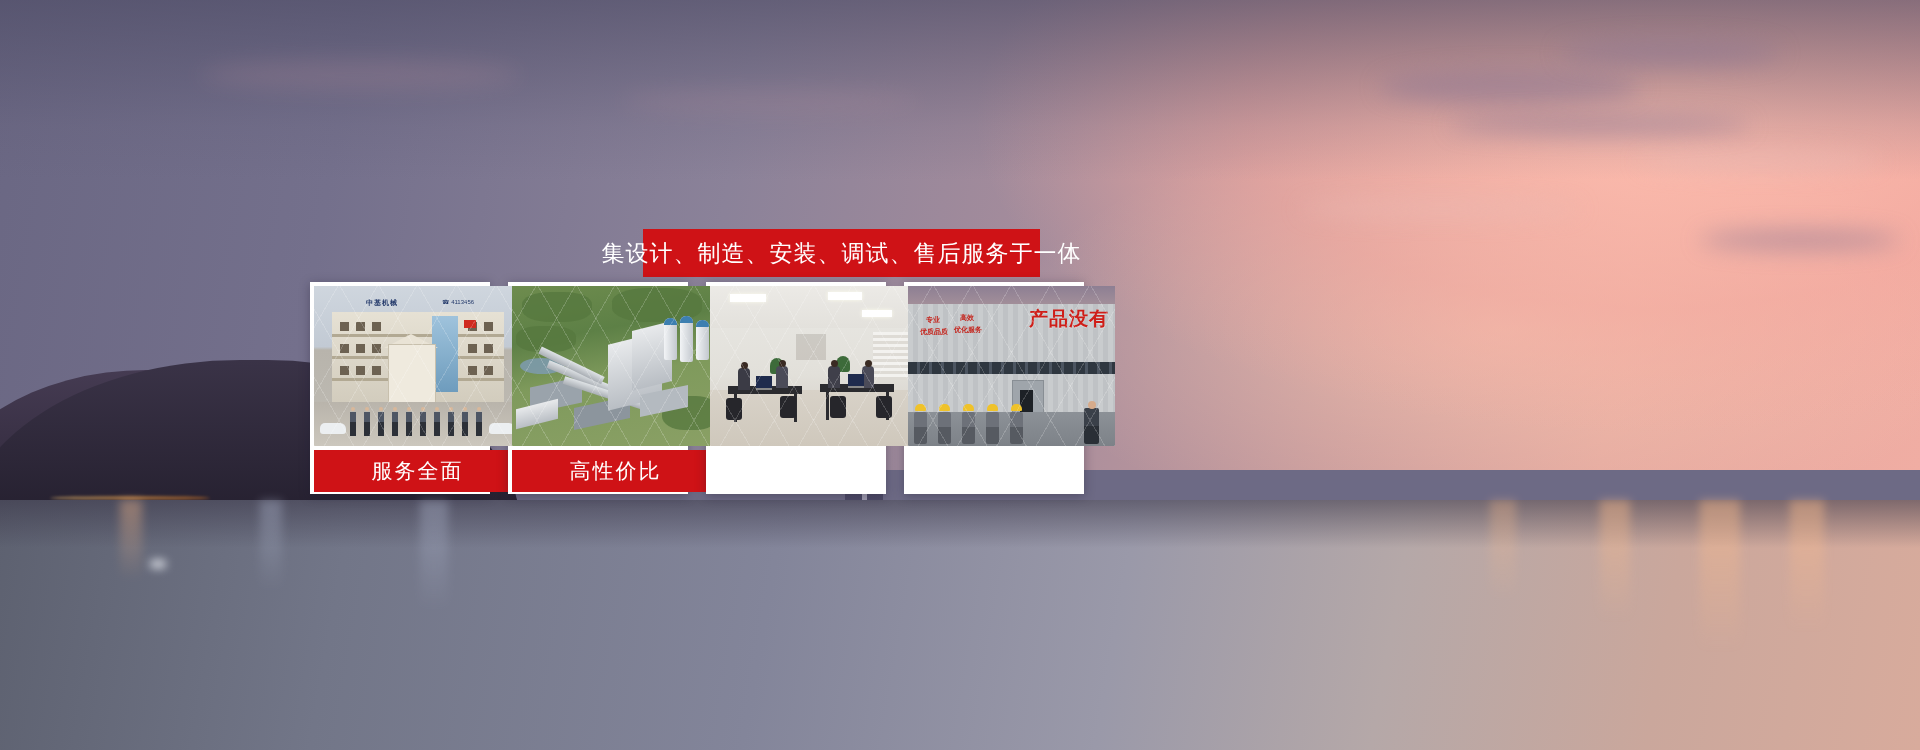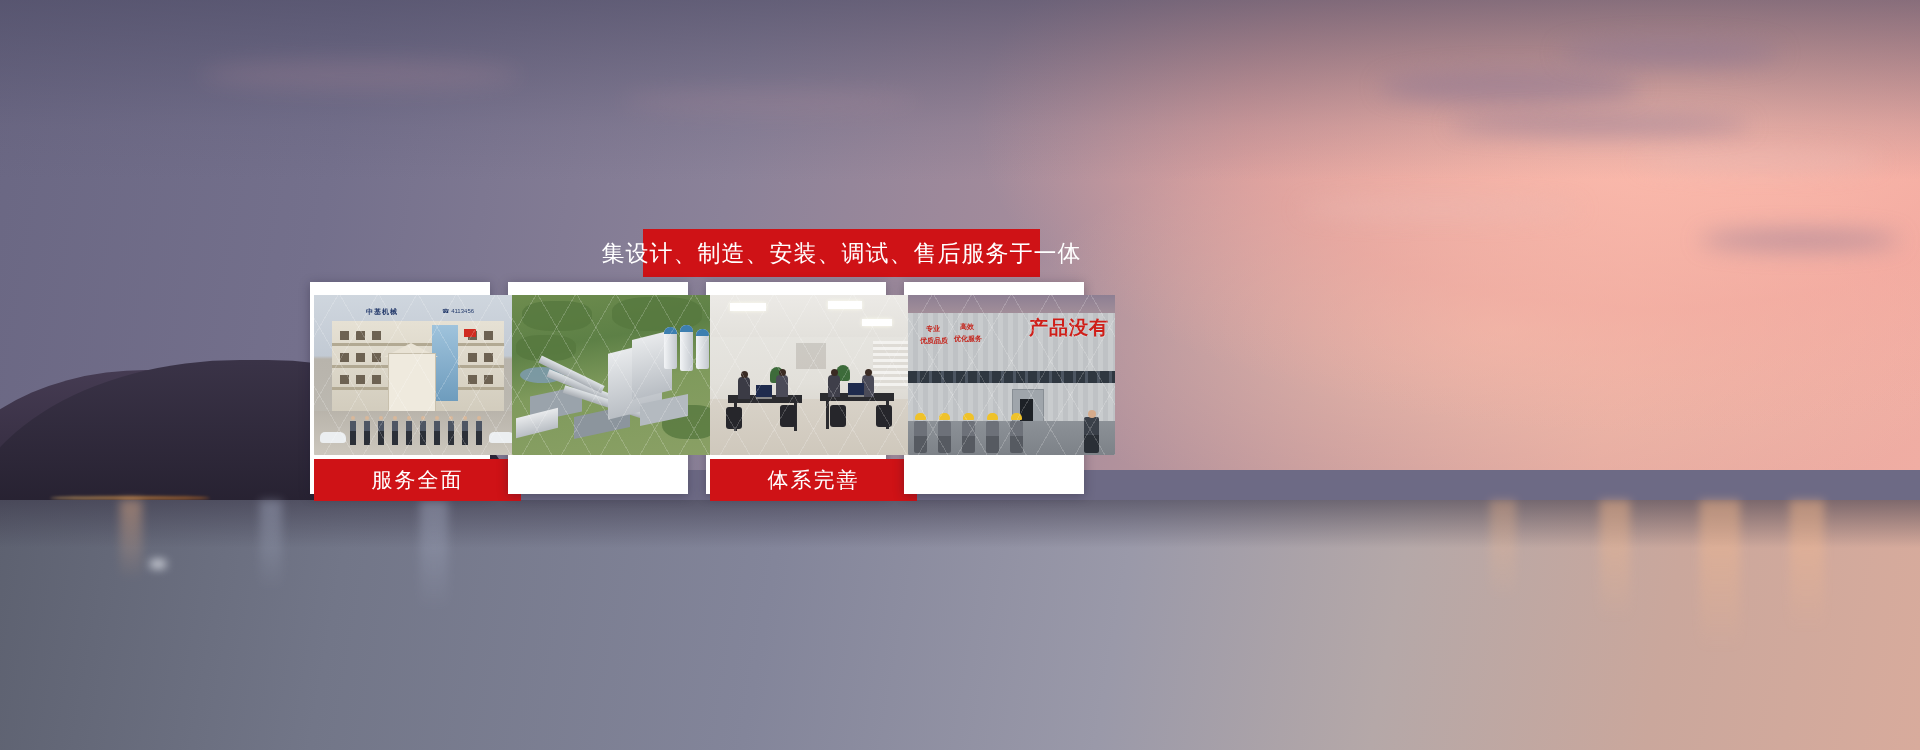--- a/index.html
+++ b/index.html
@@ -87,21 +87,21 @@
   }
 
   
   .cards{
     position:absolute;left:310px;top:282px;width:1218px;height:212px;
     display:flex;gap:18px;
   }
   .card{
     width:180px;
     background:#ffffff;
-    padding:13px 4px 0 4px;
+    padding:4px 4px 0 4px;
     box-sizing:border-box;
     box-shadow:0 2px 10px rgba(30,25,45,.35);
   }
   .card-photo{
     position:relative;width:207px;height:160px;overflow:hidden;
   }
   .card-label{
     height:42px;background:#cf1216;margin:4px 0 4px 0;width:207px;
     display:flex;align-items:center;justify-content:center;
   }
@@ -359,20 +359,23 @@
               <i></i>
             </div>
           <div class="silo" style="left:184px;top:34px;height:40px;">
               <i></i>
             </div>
           <div class="roof" style="left:128px;top:104px;width:48px;height:22px;background:#b4bac0;"></div>
           <div class="struct" style="left:4px;top:118px;width:42px;height:20px;"></div>
         </div>
         <div class="card-mesh"></div>
       </div>
+      <div class="card-label">
+        <span>高性价比</span>
+      </div>
     </div>
 
     <div class="card">
       <div class="card-photo">
         <div class="p3">
           <div class="ceil"></div>
           <div class="panel" style="left:20px;top:8px;width:36px;height:8px;"></div>
           <div class="panel" style="left:118px;top:6px;width:34px;height:8px;"></div>
           <div class="panel" style="left:152px;top:24px;width:30px;height:7px;"></div>
           <div class="wallart"></div>
@@ -392,23 +395,20 @@
           <div class="pers" style="left:152px;top:80px;background:#4b4b58;"></div>
           <div class="mon" style="left:46px;top:90px;"></div>
           <div class="mon" style="left:138px;top:88px;"></div>
           <div class="chair" style="left:16px;top:112px;width:16px;height:22px;"></div>
           <div class="chair" style="left:70px;top:110px;width:16px;height:22px;"></div>
           <div class="chair" style="left:120px;top:110px;width:16px;height:22px;"></div>
           <div class="chair" style="left:166px;top:110px;width:16px;height:22px;"></div>
         </div>
         <div class="card-mesh"></div>
       </div>
-      <div class="card-label">
-        <span>体系完善</span>
-      </div>
     </div>
 
     <div class="card">
       <div class="card-photo">
         <div class="p4">
           <div class="sky4"></div>
           <div class="wall"></div>
           <div class="bigtext">产品没有</div>
           <div class="smtext" style="left:18px;top:30px;">专业</div>
           <div class="smtext" style="left:12px;top:42px;">优质品质</div>

